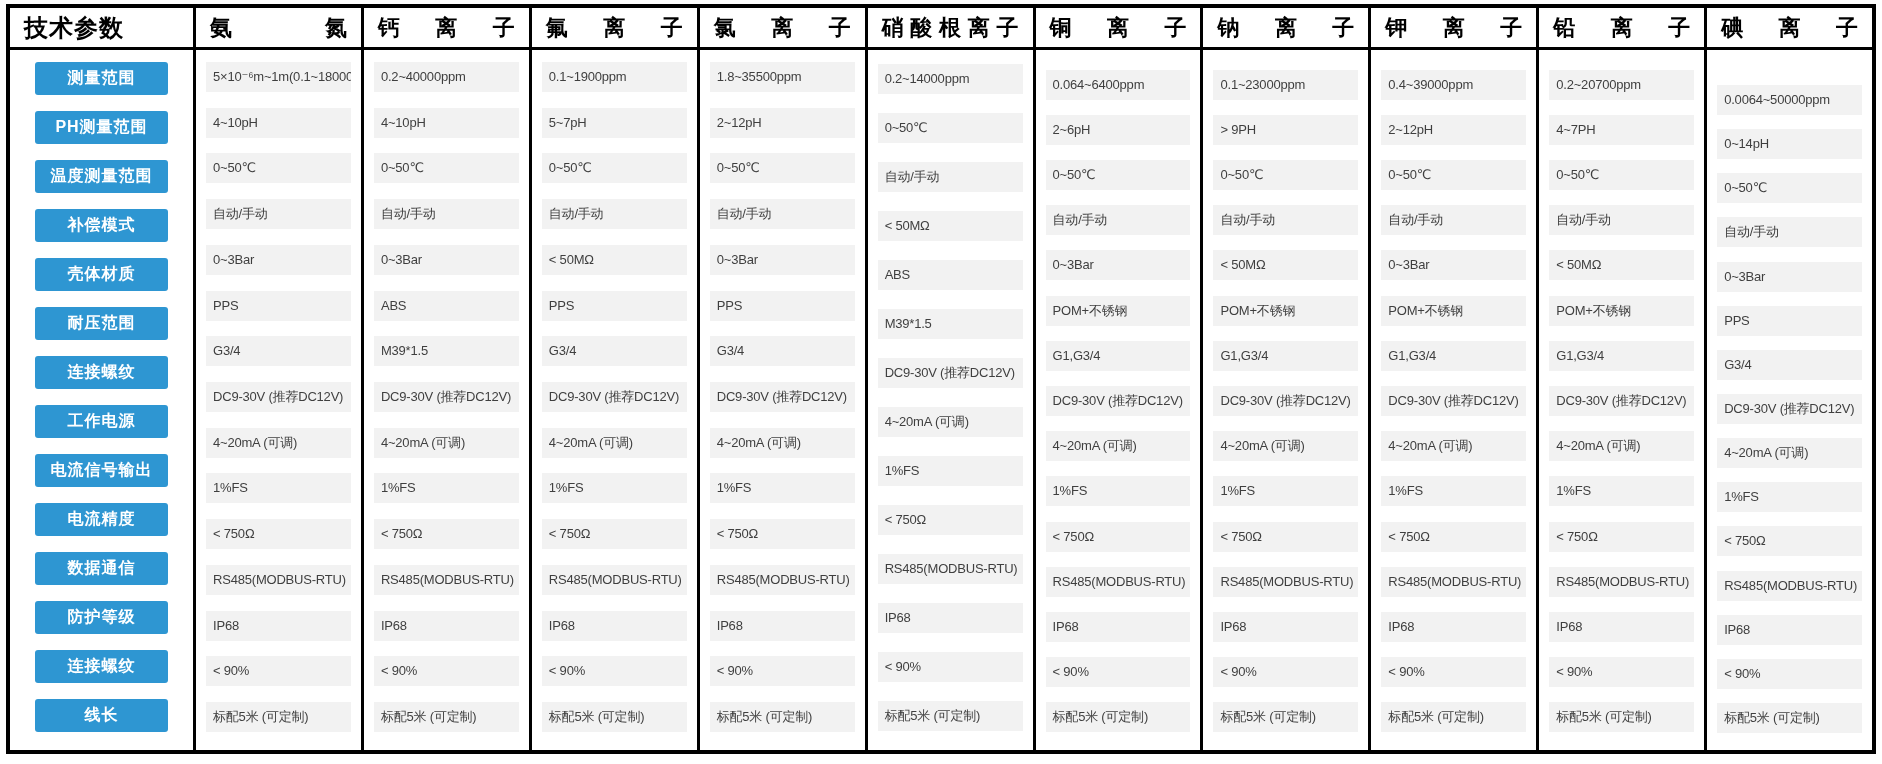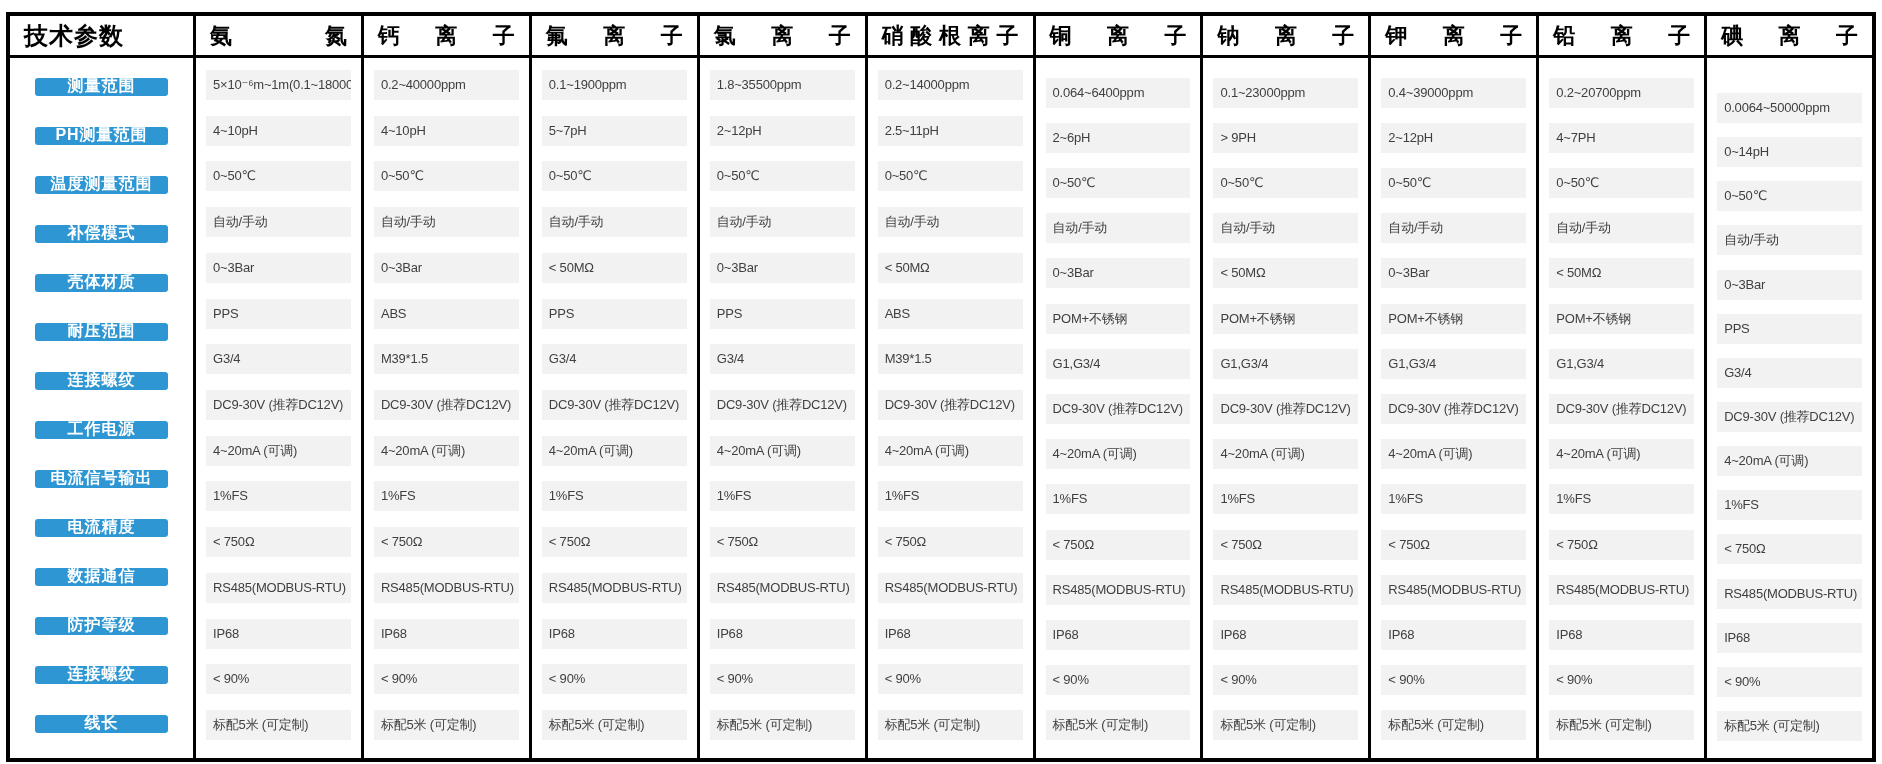--- a/index.html
+++ b/index.html
@@ -1,20 +1,20 @@
 <!DOCTYPE html>
 <html style="--accent: #2e96d2;"><head>
 <meta charset="utf-8">
 <style>
   :root{ --accent:#2e96d2; }
   *{ box-sizing:border-box; margin:0; padding:0; }
   html,body{ width:1882px; height:764px; background:#ffffff; overflow:hidden;
              font-family:"Liberation Sans","DejaVu Sans",sans-serif; }
   .spec-table{
-    position:absolute; left:6px; top:12px; width:1870px; height:750px;
+    position:absolute; left:6px; top:4px; width:1870px; height:750px;
     border:4px solid #000; background:#fff; display:flex;
   }
   .col{ flex:1 1 0; display:flex; flex-direction:column; border-left:3px solid #000; min-width:0; }
   .label-col{ flex:0 0 183px; border-left:none; }
   .hdr{
     flex:0 0 42px; border-bottom:3px solid #000; display:flex; align-items:center;
     font-weight:bold; font-size:22px; color:#000; padding:0 14px; white-space:nowrap; overflow:hidden;
   }
   .corner{ font-size:24px; letter-spacing:1px; }
   .just{ justify-content:space-between; }
@@ -23,21 +23,21 @@
   .col:nth-child(n+7) .cells{ padding-top:12px; }
   .col:nth-child(11) .cells{ padding-top:28px; }
   .cell-row{ flex:1 1 0; display:flex; align-items:center; padding:0 10px; min-height:0; }
   .cell{
     background:#f2f2f2; width:100%; height:30px; line-height:30px;
     font-size:13px; color:#3f3f3f; padding:0 7px; white-space:nowrap; overflow:hidden;
     letter-spacing:-0.2px;
   }
   .param-row{ flex:1 1 0; display:flex; align-items:center; justify-content:center; min-height:0; }
   .param-btn{
-    width:133px; height:18px; background:var(--accent); color:#fff; border:none;
+    width:133px; height:33px; background:var(--accent); color:#fff; border:none;
     border-radius:3px; font-size:16px; font-weight:bold; letter-spacing:1px;
     font-family:"Liberation Sans","DejaVu Sans",sans-serif; cursor:pointer;
     display:flex; align-items:center; justify-content:center; white-space:nowrap;
   }
 </style>
 </head>
 <body>
 
 <div class="spec-table">
   <div class="col label-col">
@@ -309,23 +309,20 @@
         <span>酸</span>
         <span>根</span>
         <span>离</span>
         <span>子</span>
       </div>
       <div class="cells">
         <div class="cell-row">
           <div class="cell">0.2~14000ppm</div>
         </div>
         <div class="cell-row">
-          <div class="cell">2.5~11pH</div>
-        </div>
-        <div class="cell-row">
           <div class="cell">0~50℃</div>
         </div>
         <div class="cell-row">
           <div class="cell">自动/手动</div>
         </div>
         <div class="cell-row">
           <div class="cell">&lt; 50MΩ</div>
         </div>
         <div class="cell-row">
           <div class="cell">ABS</div>

